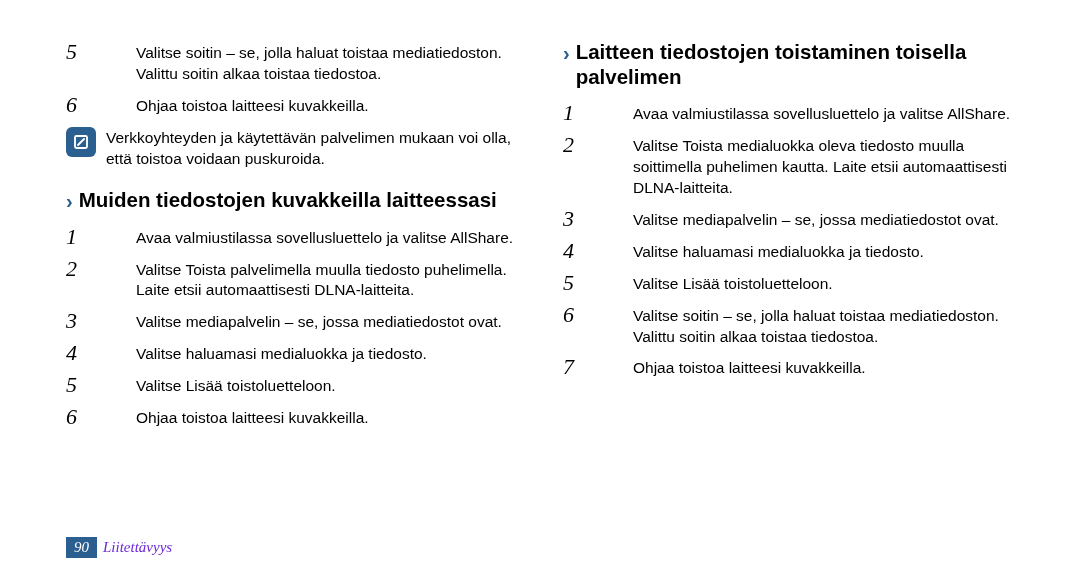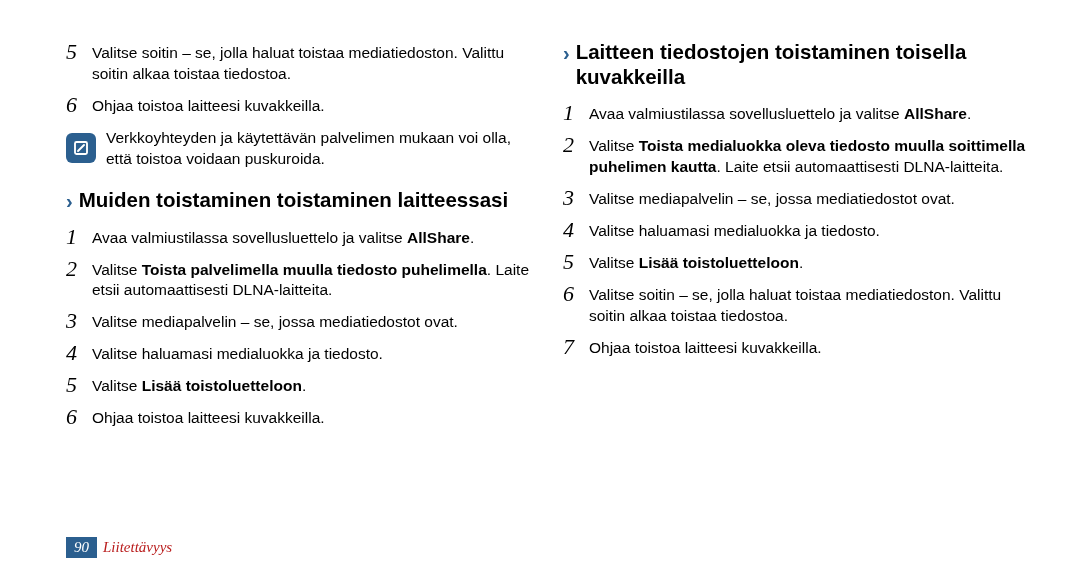--- a/index.html
+++ b/index.html
@@ -37,24 +37,25 @@
       font-size: 22px;
       min-width: 22px;
       text-align: left;
       margin-right: 4px;
       line-height: 1;
       padding-top: 1px;
     }
     .step-text {
       flex: 1;
       padding-top: 3px;
+      margin-left: 44px;
     }
     .note {
       display: flex;
-      align-items: center;
+      align-items: flex-start;
       margin-bottom: 10px;
       font-size: 15.5px;
       line-height: 1.35;
     }
     .note-icon {
       width: 30px;
       height: 30px;
       border-radius: 6px;
       background: #2b5f8f;
       display: flex;
@@ -85,21 +86,21 @@
       color: #2b5f8f;
       font-size: 20px;
       margin-right: 6px;
       line-height: 1.2;
       padding-top: 1px;
     }
     .heading-text {
       flex: 1;
     }
     .bold-inline {
-      font-weight: bold;
+      font-weight: normal;
     }
     .footer {
       position: absolute;
       bottom: 28px;
       left: 66px;
       display: flex;
       align-items: center;
     }
     .page-num {
       background: #2b5f8f;
@@ -107,21 +108,21 @@
       font-style: italic;
       font-family: Georgia, serif;
       font-size: 15px;
       padding: 2px 8px;
       margin-right: 6px;
     }
     .footer-text {
       font-style: italic;
       font-size: 15px;
       font-family: Georgia, serif;
-      color: #b91c1c;
+      color: #6d28d9;
     }
   </style>
 </head>
 <body>
 
 <div class="columns">
   <div class="col">
     <div class="step">
       <div class="step-num">5</div>
       <div class="step-text">Valitse soitin – se, jolla haluat toistaa mediatiedoston. Valittu soitin alkaa toistaa tiedostoa.</div>
@@ -134,21 +135,21 @@
       <div class="note-icon">
         <svg viewBox="0 0 24 24" fill="none" stroke="#fff" stroke-width="2.5" stroke-linecap="round">
           <rect x="4" y="4" width="16" height="16" rx="2" fill="none"></rect>
           <path d="M8 16 L16 8"></path>
         </svg>
       </div>
       <div class="note-text">Verkkoyhteyden ja käytettävän palvelimen mukaan voi olla, että toistoa voidaan puskuroida.</div>
     </div>
     <div class="heading">
       <div class="heading-arrow">›</div>
-      <div class="heading-text">Muiden toistaminen toistaminen laitteessasi</div>
+      <div class="heading-text">Muiden tiedostojen kuvakkeilla laitteessasi</div>
     </div>
     <div class="step">
       <div class="step-num">1</div>
       <div class="step-text">
         <span>Avaa valmiustilassa sovellusluettelo ja valitse </span><span class="bold-inline">AllShare</span><span>.</span>
       </div>
     </div>
     <div class="step">
       <div class="step-num">2</div>
       <div class="step-text">
@@ -171,21 +172,21 @@
     </div>
     <div class="step">
       <div class="step-num">6</div>
       <div class="step-text">Ohjaa toistoa laitteesi kuvakkeilla.</div>
     </div>
   </div>
 
   <div class="col">
     <div class="heading" style="margin-top:0">
       <div class="heading-arrow">›</div>
-      <div class="heading-text">Laitteen tiedostojen toistaminen toisella kuvakkeilla</div>
+      <div class="heading-text">Laitteen tiedostojen toistaminen toisella palvelimen</div>
     </div>
     <div class="step">
       <div class="step-num">1</div>
       <div class="step-text">
         <span>Avaa valmiustilassa sovellusluettelo ja valitse </span><span class="bold-inline">AllShare</span><span>.</span>
       </div>
     </div>
     <div class="step">
       <div class="step-num">2</div>
       <div class="step-text">

